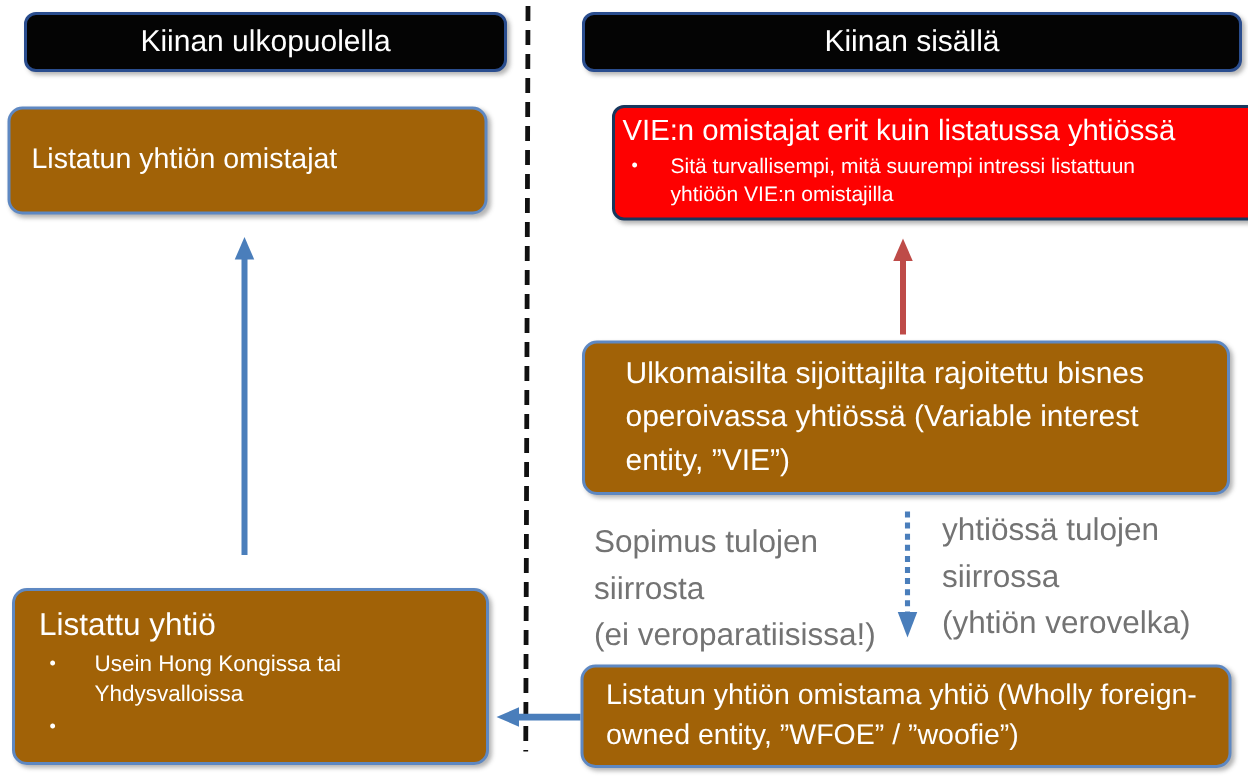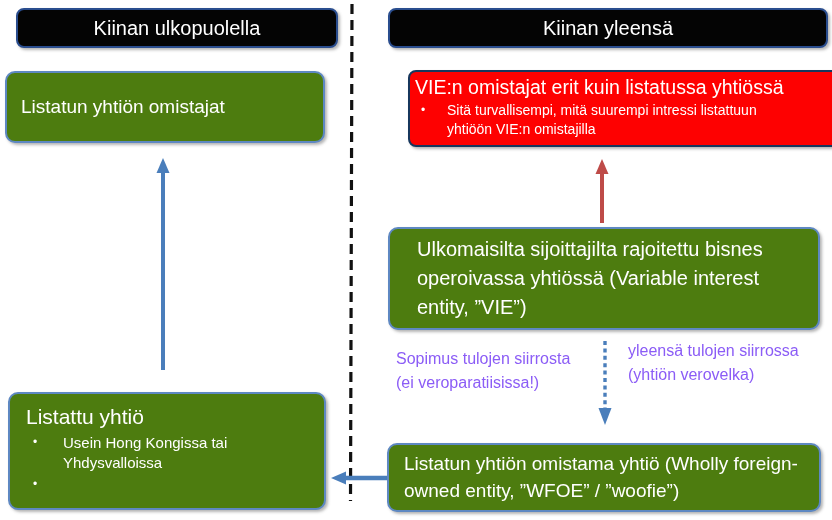--- a/index.html
+++ b/index.html
@@ -28,21 +28,21 @@
     box-shadow: 2px 2px 3px rgba(90,90,90,0.45);
   }
   .box-black {
     background: #040404;
     border: 2px solid #2A4D8E;
     display: flex; align-items: center; justify-content: center;
     font-size: 20px;
     border-radius: 8px;
   }
   .box-blue {
-    background: #4d7c0f;
+    background: #a16207;
     border: 2px solid #5E88C2;
   }
   .box-red {
     background: #FE0101;
     border: 2px solid #17375D;
     border-radius: 8px;
   }
   .v-center { display: flex; align-items: center; }
   .owners-box { left: 5px; top: 71px; width: 320px; height: 72px; padding: 0 14px; font-size: 19px; }
   .red-box { left: 408px; top: 70px; width: 442px; height: 77px; padding: 4px 8px 0 5px; }
@@ -55,22 +55,22 @@
   .bullet-row { display: flex; align-items: flex-start; }
   .red-box .bullet-row { padding-left: 6px; margin-top: 2px; font-size: 14px; line-height: 1.35; }
   .red-box .bullet-row .marker { width: 26px; flex: 0 0 26px; font-size: 12px; padding-top: 1px; }
   .red-box .bullet-row .bullet-text { width: 350px; }
   .listed-box .bullet-row { margin-top: 3px; font-size: 15px; line-height: 1.3; }
   .listed-box .bullet-row .marker { width: 37px; flex: 0 0 37px; font-size: 12px; padding-top: 2px; padding-left: 7px; }
   .listed-box .bullet-row .bullet-text { width: 245px; }
 
   .note {
     position: absolute; z-index: 1;
-    color: #8b5cf6;
-    font-size: 16px; line-height: 1.47;
+    color: #737373;
+    font-size: 21px; line-height: 1.47;
   }
   .note-left { left: 396px; top: 347px; width: 210px; }
   .note-right { left: 628px; top: 339px; width: 205px; }
 </style>
 </head>
 <body>
 
 <div class="canvas">
 
   <svg class="connectors" viewBox="0 0 832 520" xmlns="http://www.w3.org/2000/svg">
@@ -95,21 +95,21 @@
     <g>
       <line x1="387" y1="478" x2="344" y2="478" stroke="#4A7EBB" stroke-width="4.5"></line>
       <polygon points="331,478 346,471.5 346,484.5" fill="#4A7EBB"></polygon>
     </g>
   </svg>
 
   <div class="box box-black" style="left:4px; top:8px; width:322px; height:40px;margin-left:12px;">
     <span>Kiinan ulkopuolella</span>
   </div>
   <div class="box box-black" style="left:388px; top:8px; width:440px; height:40px;">
-    <span>Kiinan yleensä</span>
+    <span>Kiinan sisällä</span>
   </div>
 
   <div class="box box-blue v-center owners-box">
     <span>Listatun yhtiön omistajat</span>
   </div>
 
   <div class="box box-blue listed-box">
     <div class="title">Listattu yhtiö</div>
     <div class="bullet-row">
       <span class="marker">•</span>
@@ -131,21 +131,21 @@
   <div class="box box-blue v-center vie-box">
     <span>Ulkomaisilta sijoittajilta rajoitettu bisnes operoivassa yhtiössä (Variable interest entity, ”VIE”)</span>
   </div>
 
   <div class="note note-left">
     <div>Sopimus tulojen siirrosta</div>
     <div>(ei veroparatiisissa!)</div>
   </div>
 
   <div class="note note-right">
-    <div>yleensä tulojen siirrossa</div>
+    <div>yhtiössä tulojen siirrossa</div>
     <div>(yhtiön verovelka)</div>
   </div>
 
   <div class="box box-blue v-center wfoe-box">
     <span>Listatun yhtiön omistama yhtiö (Wholly foreign-owned entity, ”WFOE” / ”woofie”)</span>
   </div>
 
 </div>
 
 </body></html>

